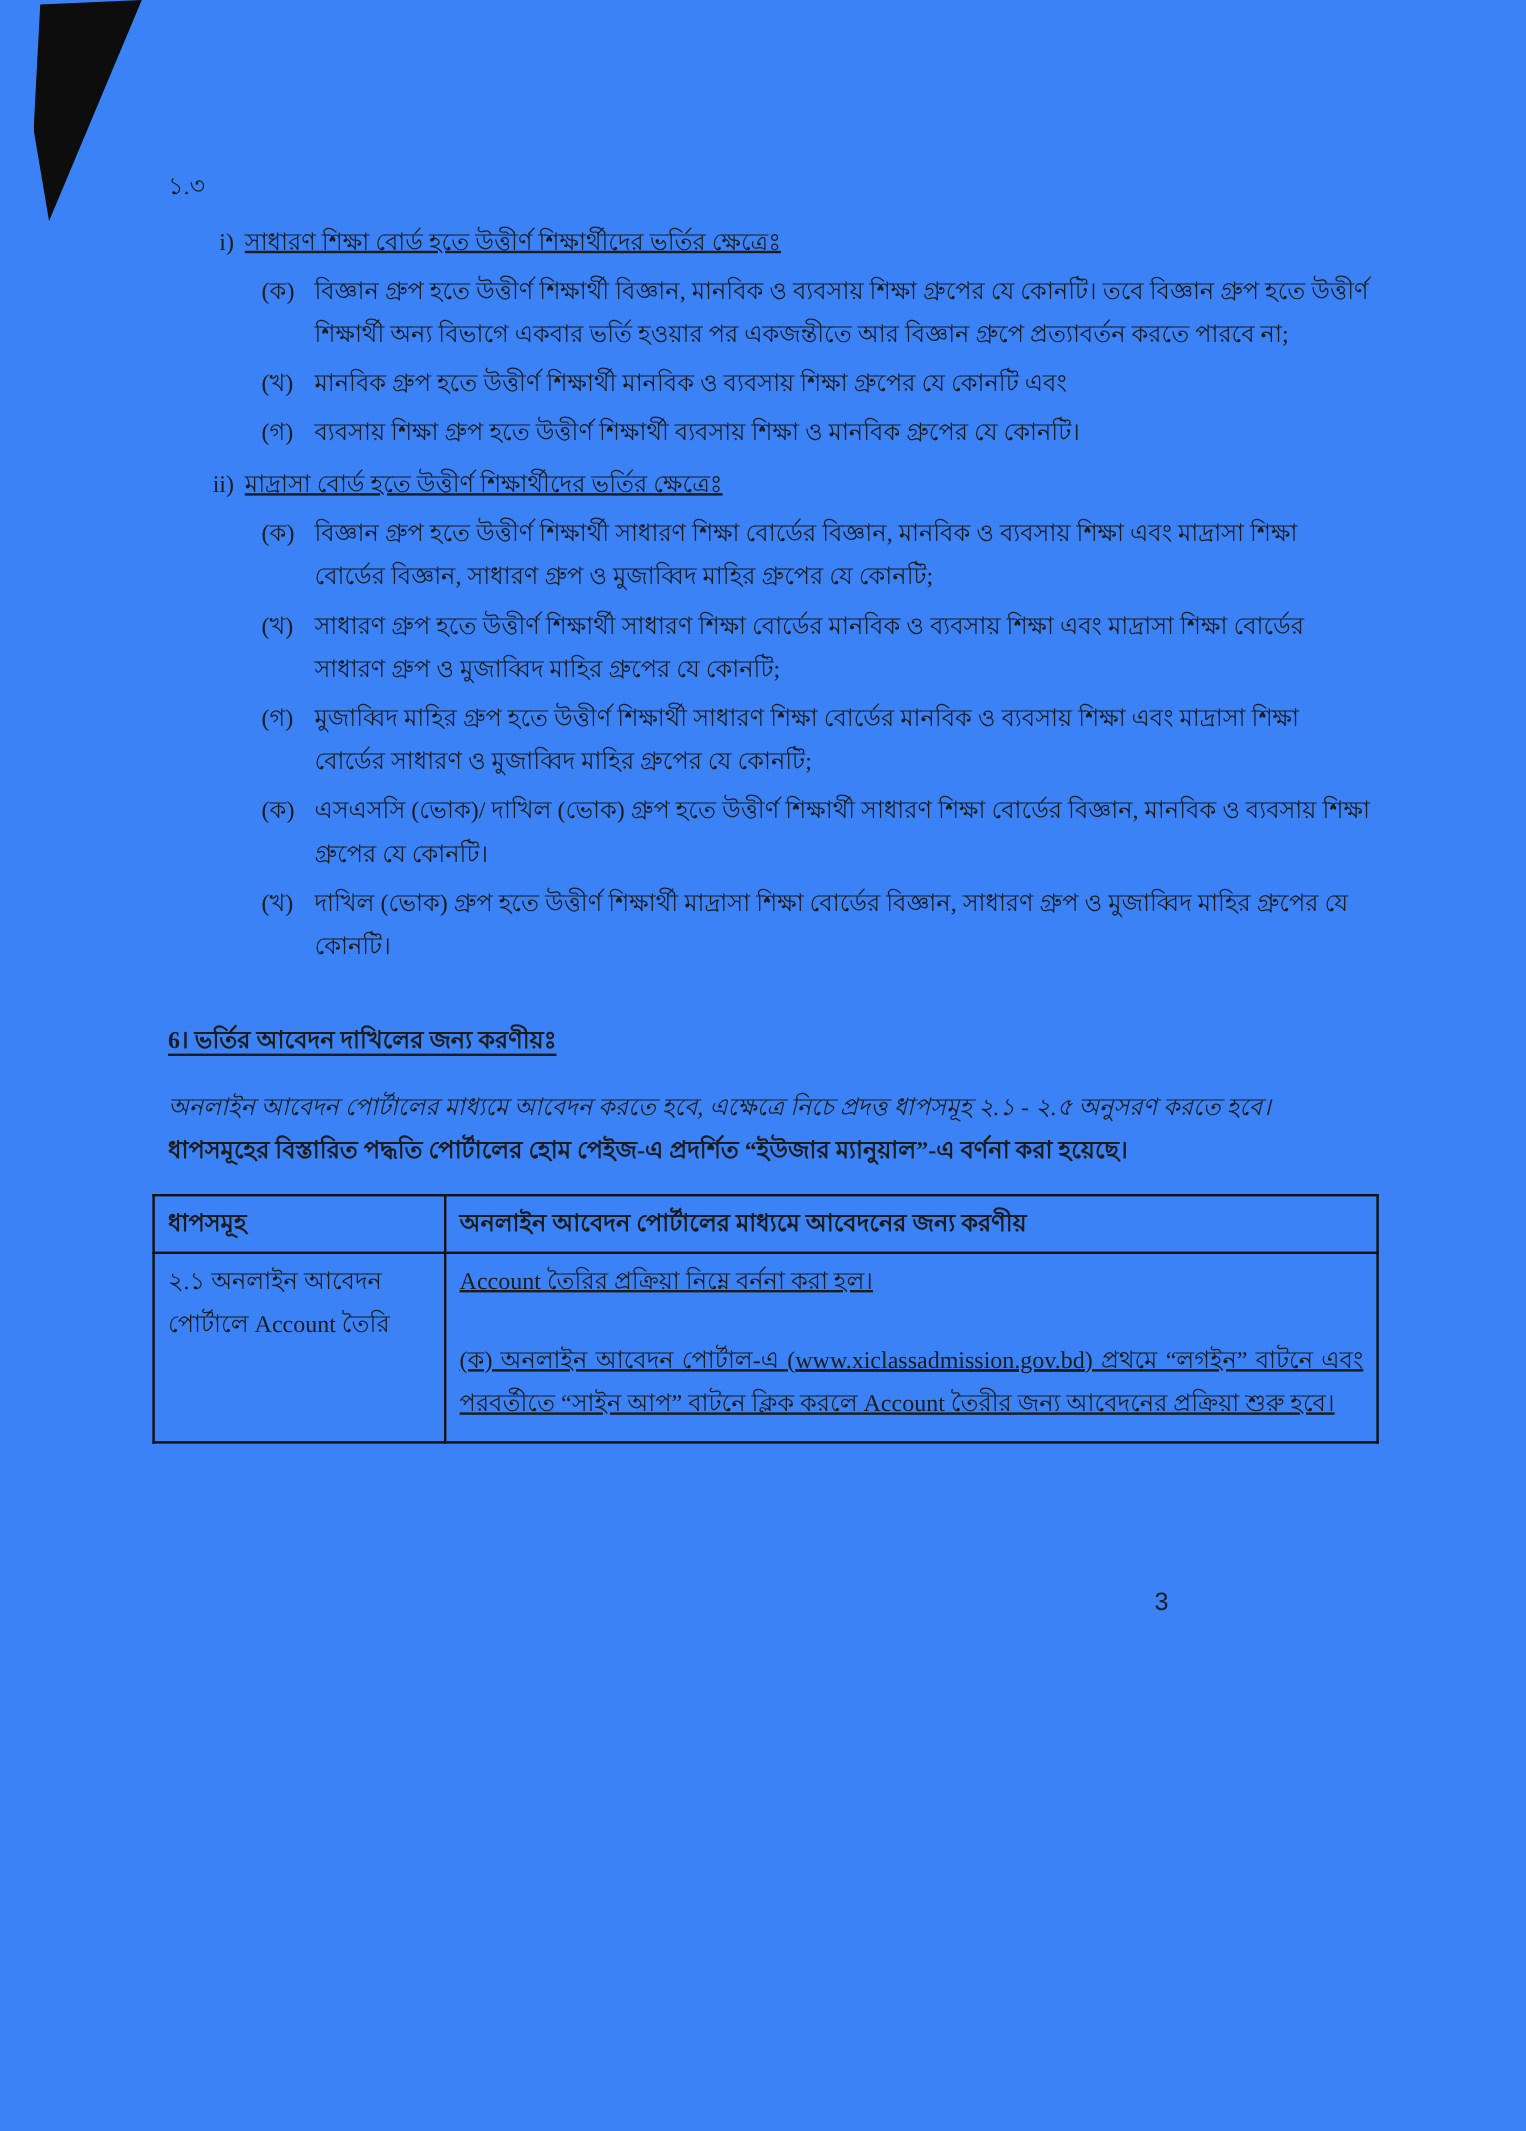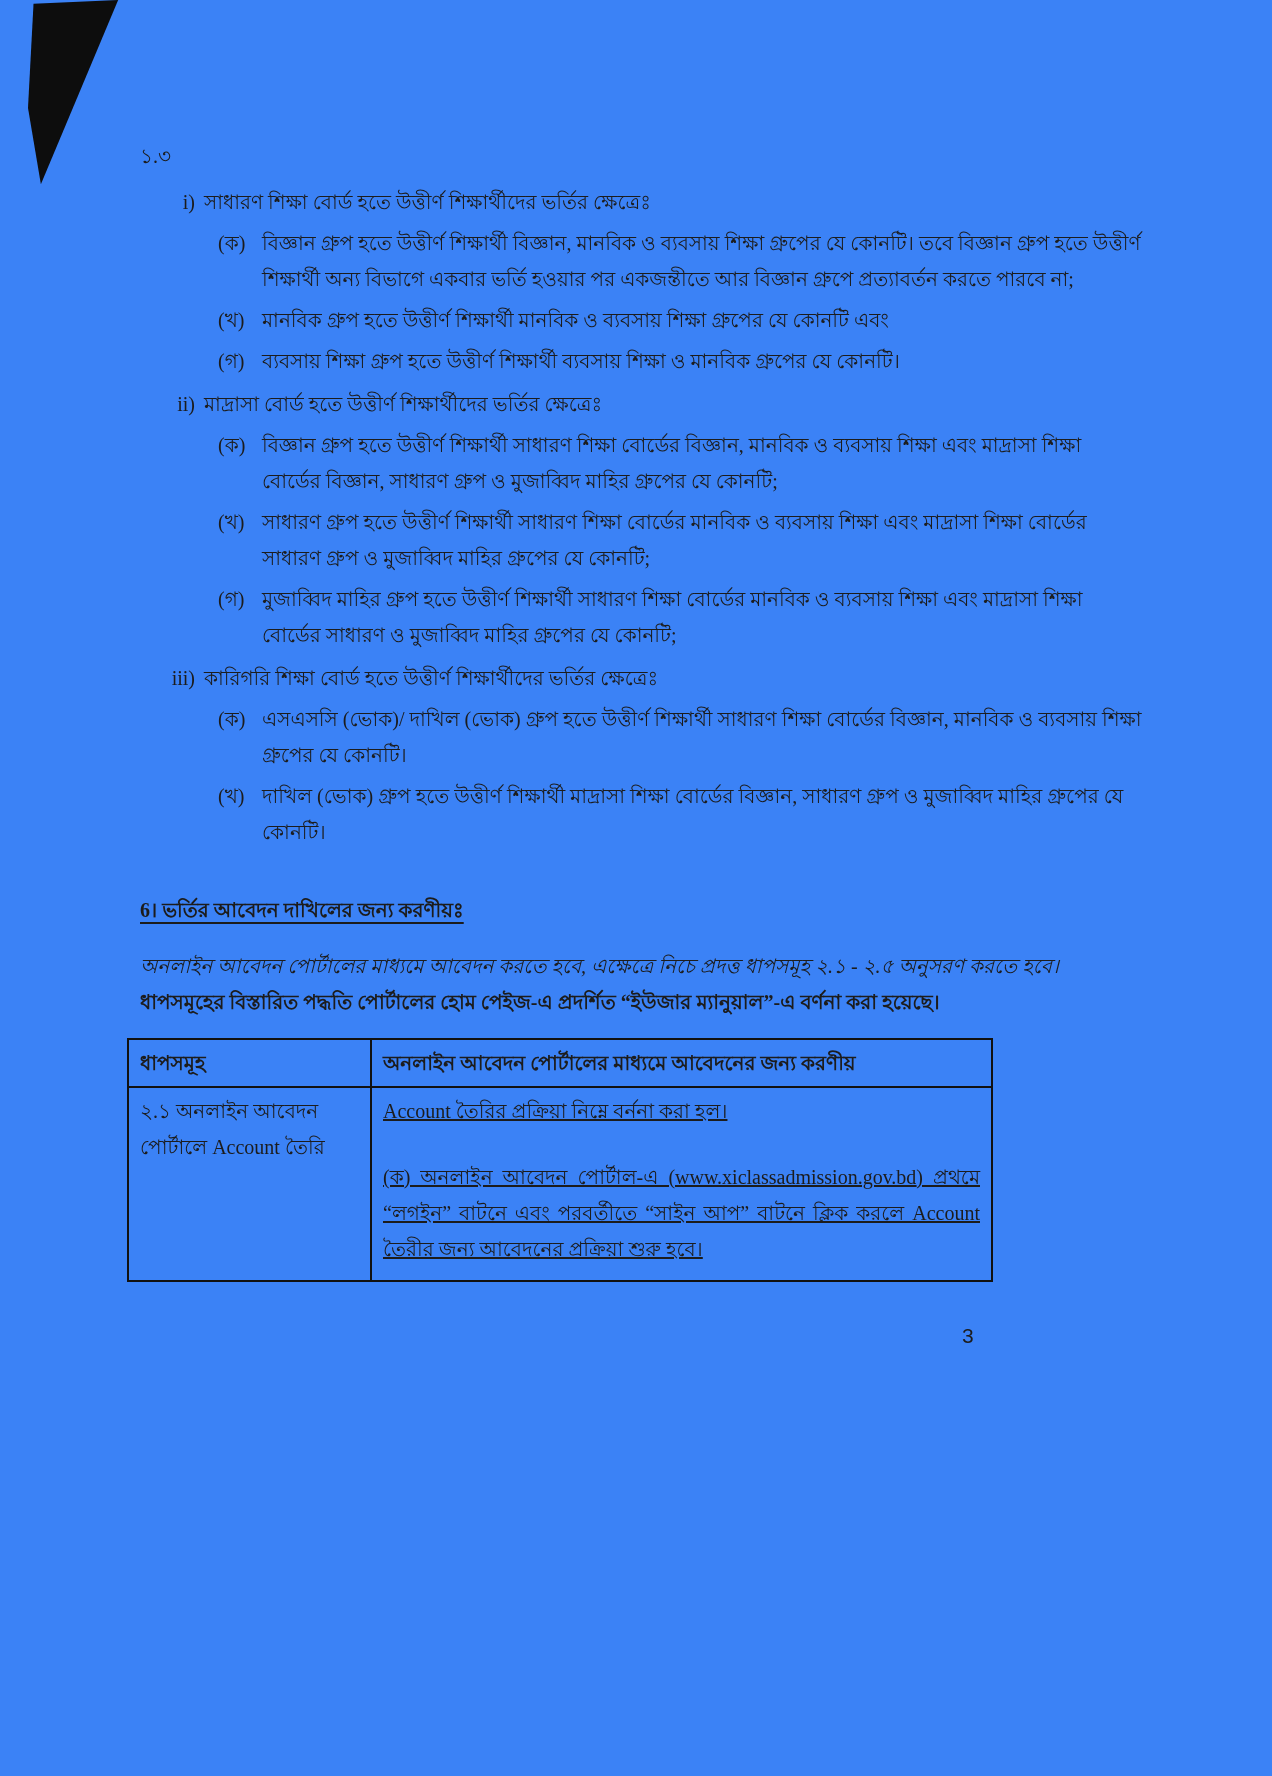--- a/index.html
+++ b/index.html
@@ -28,40 +28,40 @@
     position: absolute;
     left: 140px;
     top: 138px;
     width: 1002px;
   }
   .h13 { display: flex; margin-bottom: 10px; }
   .h13-num { flex-shrink: 0; margin-right: 14px; }
 
   .item { display: flex; margin-top: 7px; }
   .item-label { width: 55px; flex-shrink: 0; text-align: right; }
-  .item-text { flex: 1; margin-left: 9px; }
+  .item-text { flex: 1; margin-left: 9px; text-decoration: underline; }
 
   .subitem { display: flex; margin-left: 78px; margin-top: 5px; }
   .sub-label { width: 44px; flex-shrink: 0; }
   .sub-text { flex: 1; }
 
   .sec2-heading {
     margin-top: 42px;
     font-weight: bold;
     text-decoration: underline;
     text-underline-offset: 5px;
   }
   .sec2-para { margin-top: 20px; font-style: italic; }
   .sec2-para-bold { font-weight: bold; }
 
   table.steps-table {
     border-collapse: collapse;
     margin-top: 18px;
     margin-left: -13px;
-    width: 866px;
+    width: 1022px;
     table-layout: fixed;
   }
   table.steps-table th, table.steps-table td {
     border: 2px solid #111111;
     padding: 5px 11px;
     vertical-align: top;
     text-align: left;
     font-size: 20px;
     line-height: 36px;
   }
@@ -120,24 +120,20 @@
     </div>
     <div class="subitem">
       <span class="sub-label">(খ)</span>
       <span class="sub-text">সাধারণ গ্রুপ হতে উত্তীর্ণ শিক্ষার্থী সাধারণ শিক্ষা বোর্ডের মানবিক ও ব্যবসায় শিক্ষা এবং মাদ্রাসা শিক্ষা বোর্ডের সাধারণ গ্রুপ ও মুজাব্বিদ মাহির গ্রুপের যে কোনটি;</span>
     </div>
     <div class="subitem">
       <span class="sub-label">(গ)</span>
       <span class="sub-text">মুজাব্বিদ মাহির গ্রুপ হতে উত্তীর্ণ শিক্ষার্থী সাধারণ শিক্ষা বোর্ডের মানবিক ও ব্যবসায় শিক্ষা এবং মাদ্রাসা শিক্ষা বোর্ডের সাধারণ ও মুজাব্বিদ মাহির গ্রুপের যে কোনটি;</span>
     </div>
 
-    <div class="item">
-      <span class="item-label">iii)</span>
-      <span class="item-text">কারিগরি শিক্ষা বোর্ড হতে উত্তীর্ণ শিক্ষার্থীদের ভর্তির ক্ষেত্রেঃ</span>
-    </div>
     <div class="subitem">
       <span class="sub-label">(ক)</span>
       <span class="sub-text">এসএসসি (ভোক)/ দাখিল (ভোক) গ্রুপ হতে উত্তীর্ণ শিক্ষার্থী সাধারণ শিক্ষা বোর্ডের বিজ্ঞান, মানবিক ও ব্যবসায় শিক্ষা গ্রুপের যে কোনটি।</span>
     </div>
     <div class="subitem">
       <span class="sub-label">(খ)</span>
       <span class="sub-text">দাখিল (ভোক) গ্রুপ হতে উত্তীর্ণ শিক্ষার্থী মাদ্রাসা শিক্ষা বোর্ডের বিজ্ঞান, সাধারণ গ্রুপ ও মুজাব্বিদ মাহির গ্রুপের যে কোনটি।</span>
     </div>
 
 

